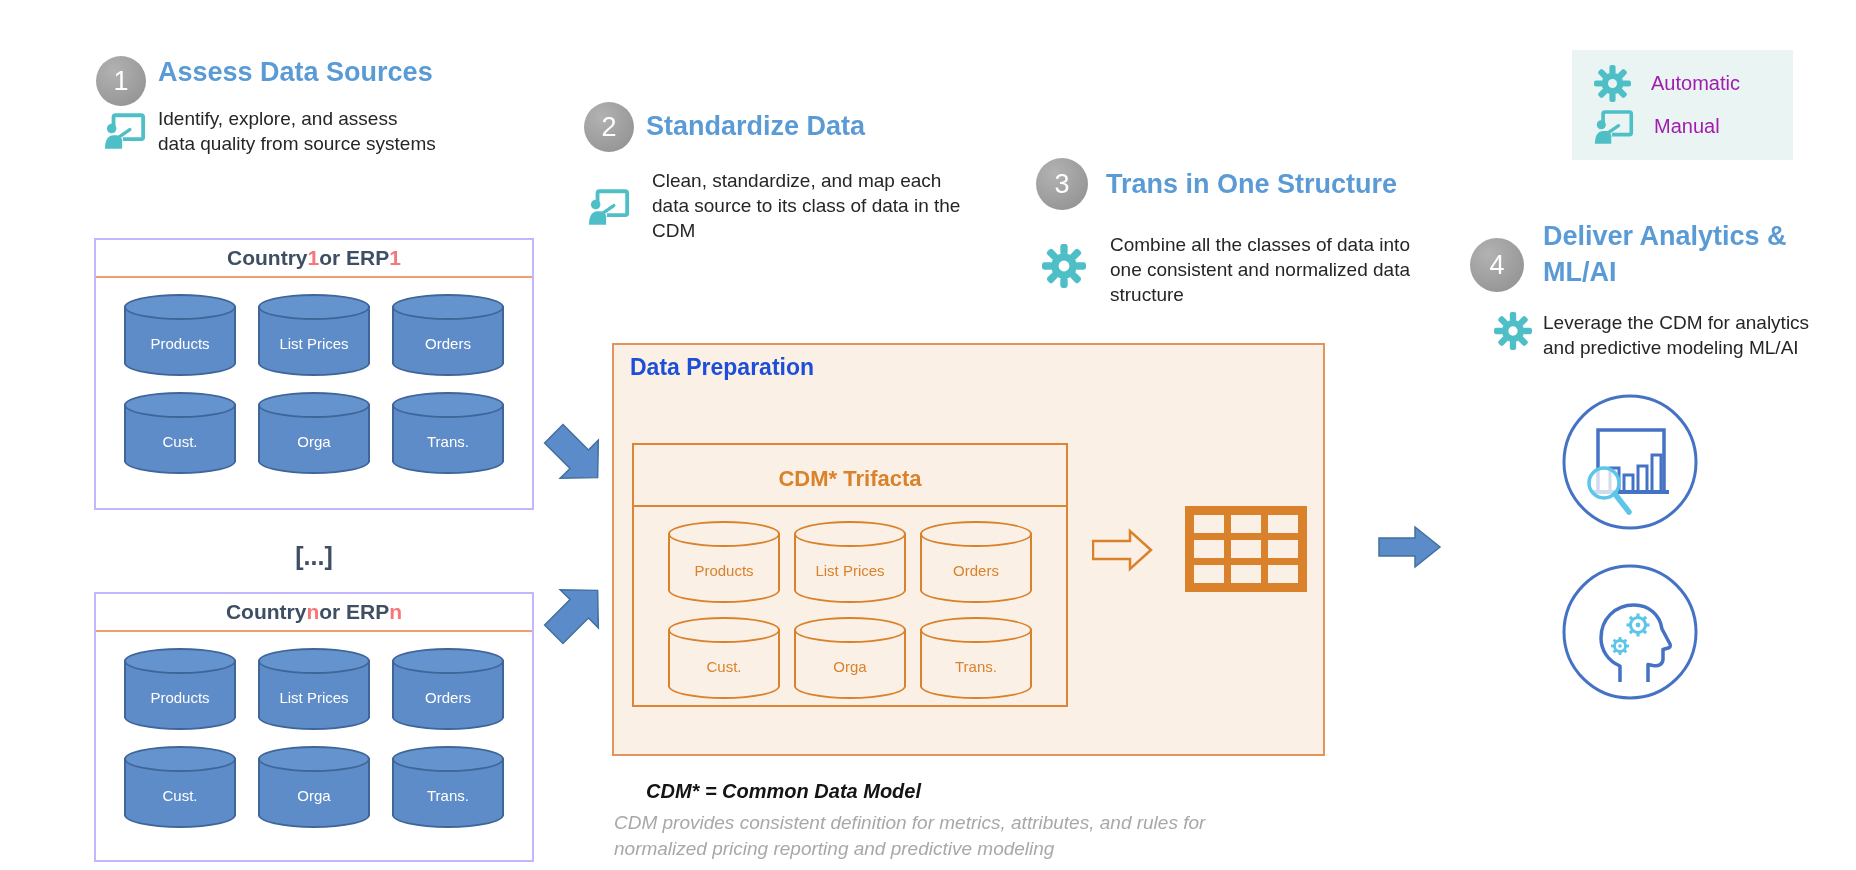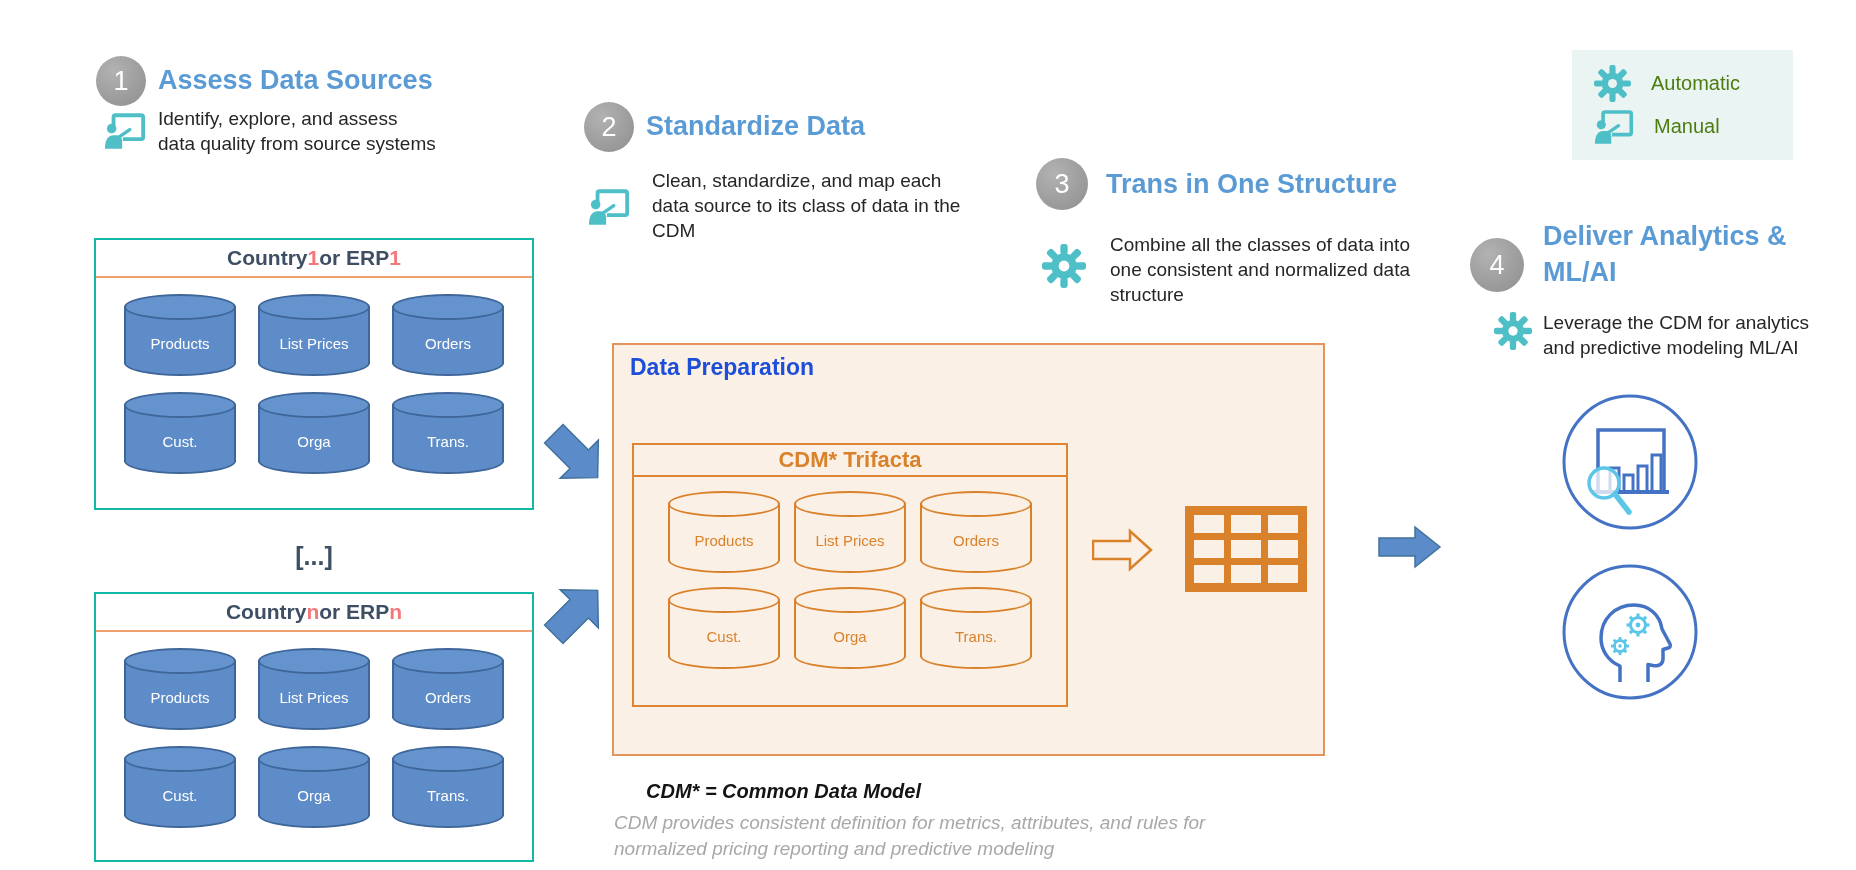--- a/index.html
+++ b/index.html
@@ -12,21 +12,21 @@
     position:absolute; border-radius:50%;
     background:radial-gradient(circle at 35% 30%, #b2b2b2, #8e8e8e);
     color:#ffffff; display:flex; align-items:center; justify-content:center;
     font-size:27px;
   }
   .step-title { position:absolute; color:#5B9BD5; font-weight:bold; font-size:27px; line-height:1.35; }
   .step-desc  { position:absolute; color:#262626; font-size:19px; line-height:1.32; }
   .abs { position:absolute; }
 
   
-  .src-box { position:absolute; border:2px solid #14b8a6; background:#ffffff; box-sizing:border-box; }
+  .src-box { position:absolute; border:2px solid #c4b5fd; background:#ffffff; box-sizing:border-box; }
   .src-header {
     height:38px; border-bottom:2px solid #EFA06C; display:flex; align-items:center; justify-content:center;
     font-weight:bold; font-size:21px; color:#3E4E63; box-sizing:border-box;
   }
   .red { color:#F4777C; }
   .grid3 {
     display:grid; grid-template-columns:repeat(3,112px); column-gap:22px; row-gap:16px;
     justify-content:center; padding-top:16px;
   }
   .dots { position:absolute; font-weight:bold; font-size:25px; color:#3E4E63; text-align:center; }
@@ -49,50 +49,50 @@
   .cyl.orange .c-top { background:#FBF0E5; border:2px solid #D9822B; }
   .cyl.orange .c-body{ background:#FBF0E5; border-left:2px solid #D9822B; border-right:2px solid #D9822B; }
   .cyl.orange .c-bot { background:#FBF0E5; border:2px solid #D9822B; }
   .cyl.orange .c-label { color:#D9822B; }
 
   
   .dp-box { position:absolute; background:#FBF0E5; border:2px solid #E2945A; box-sizing:border-box; }
   .dp-title { position:absolute; font-weight:bold; font-size:23px; color:#1d4ed8; }
   .cdm-box { position:absolute; border:2px solid #DD8533; box-sizing:border-box; }
   .cdm-header {
-    height:32px; border-bottom:2px solid #DD8533; display:flex; align-items:center; justify-content:center;
-    color:#D9822B; font-weight:bold; font-size:22px; box-sizing:border-box;
+    height:54px; border-bottom:2px solid #DD8533; display:flex; align-items:center; justify-content:center;
+    color:#D9822B; font-weight:bold; font-size:22px; box-sizing:border-box;margin-top:8px;
   }
   .cdm-grid {
     display:grid; grid-template-columns:repeat(3,112px); column-gap:14px; row-gap:14px;
     justify-content:center; padding-top:14px;
   }
   .tbl {
     position:absolute; background:#D9822B; display:grid;
     grid-template-columns:repeat(3,1fr); grid-template-rows:repeat(3,1fr);
     gap:7px; padding:9px; box-sizing:border-box;
   }
   .tbl div { background:#FBF0E5; }
 
   
   .legend { position:absolute; background:#E9F4F3; padding:12px 22px; box-sizing:border-box; }
   .legend-row { display:flex; align-items:center; gap:20px; height:43px; }
-  .legend-label { color:#4d7c0f; font-size:20px; }
+  .legend-label { color:#a21caf; font-size:20px; }
 
   
   .fn-head { position:absolute; font-style:italic; font-weight:bold; font-size:20px; color:#141414;margin-left:32px; }
   .fn-body { position:absolute; font-style:italic; font-size:19px; color:#A8A8A8; line-height:1.38; }
 </style>
 </head>
 <body>
 
 <div class="canvas">
 
   <div class="step-circle" style="left:96px; top:56px; width:50px; height:50px;">1</div>
-  <div class="step-title" style="left:158px; top:62px;">Assess Data Sources</div>
+  <div class="step-title" style="left:158px; top:54px;">Assess Data Sources</div>
   <svg class="abs" style="left:104px; top:112px;" viewBox="0 0 44 38" width="42" height="37">
     <rect x="10" y="3" width="31" height="25" rx="2" fill="none" stroke="#4FBFC7" stroke-width="4"></rect>
     <circle cx="10" cy="28" r="10" fill="#ffffff"></circle>
     <circle cx="8" cy="17" r="5" fill="#4FBFC7"></circle>
     <path d="M 1,38 C 1,28 5,24 10,24 L 13,24 C 17,24 19,27 19,30 L 19,38 Z" fill="#4FBFC7"></path>
     <line x1="11" y1="29" x2="27" y2="18" stroke="#4FBFC7" stroke-width="3.5" stroke-linecap="round"></line>
   </svg>
   <div class="step-desc" style="left:158px; top:106px; width:280px;">Identify, explore, and assess data quality from source systems</div>
 
   <div class="step-circle" style="left:584px; top:102px; width:50px; height:50px;">2</div>

